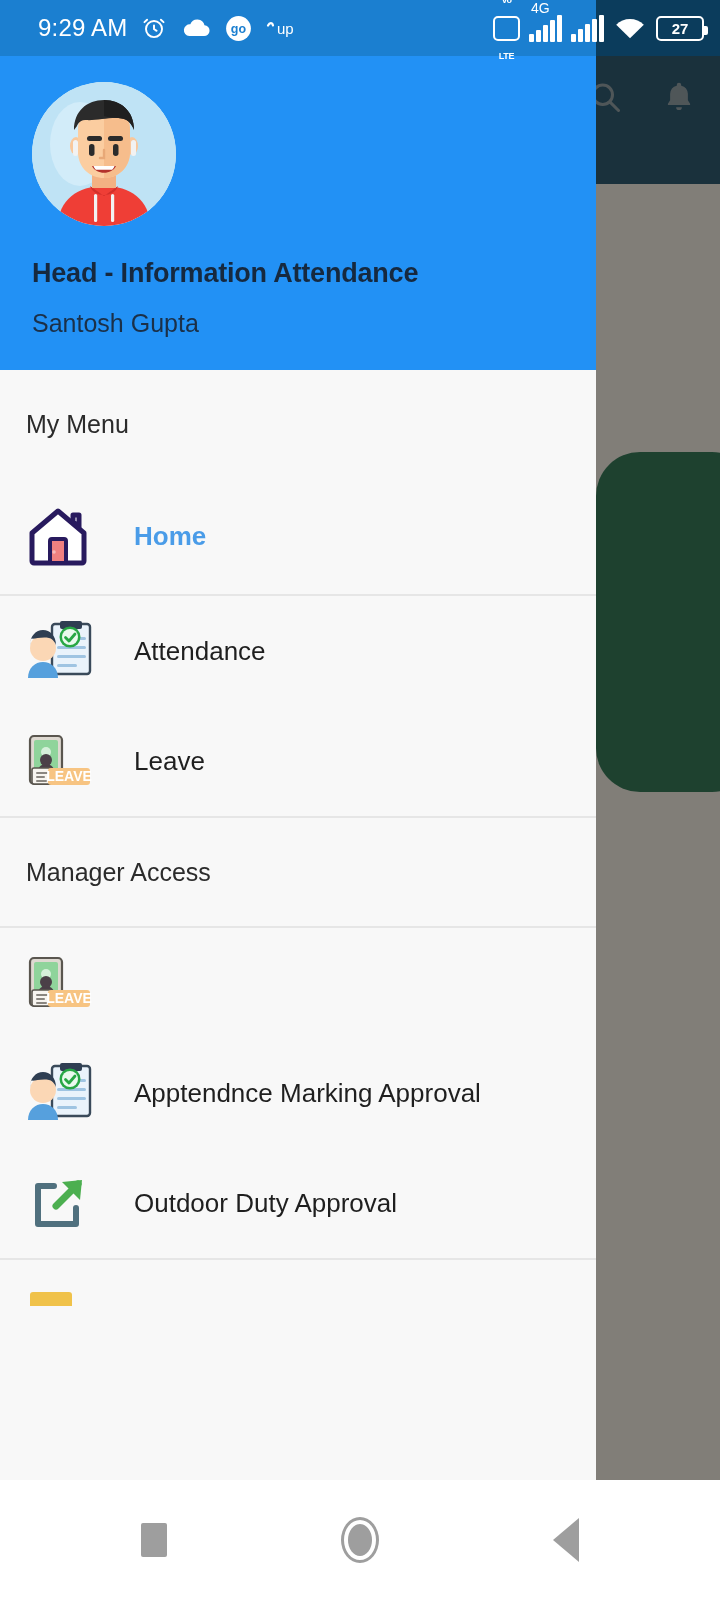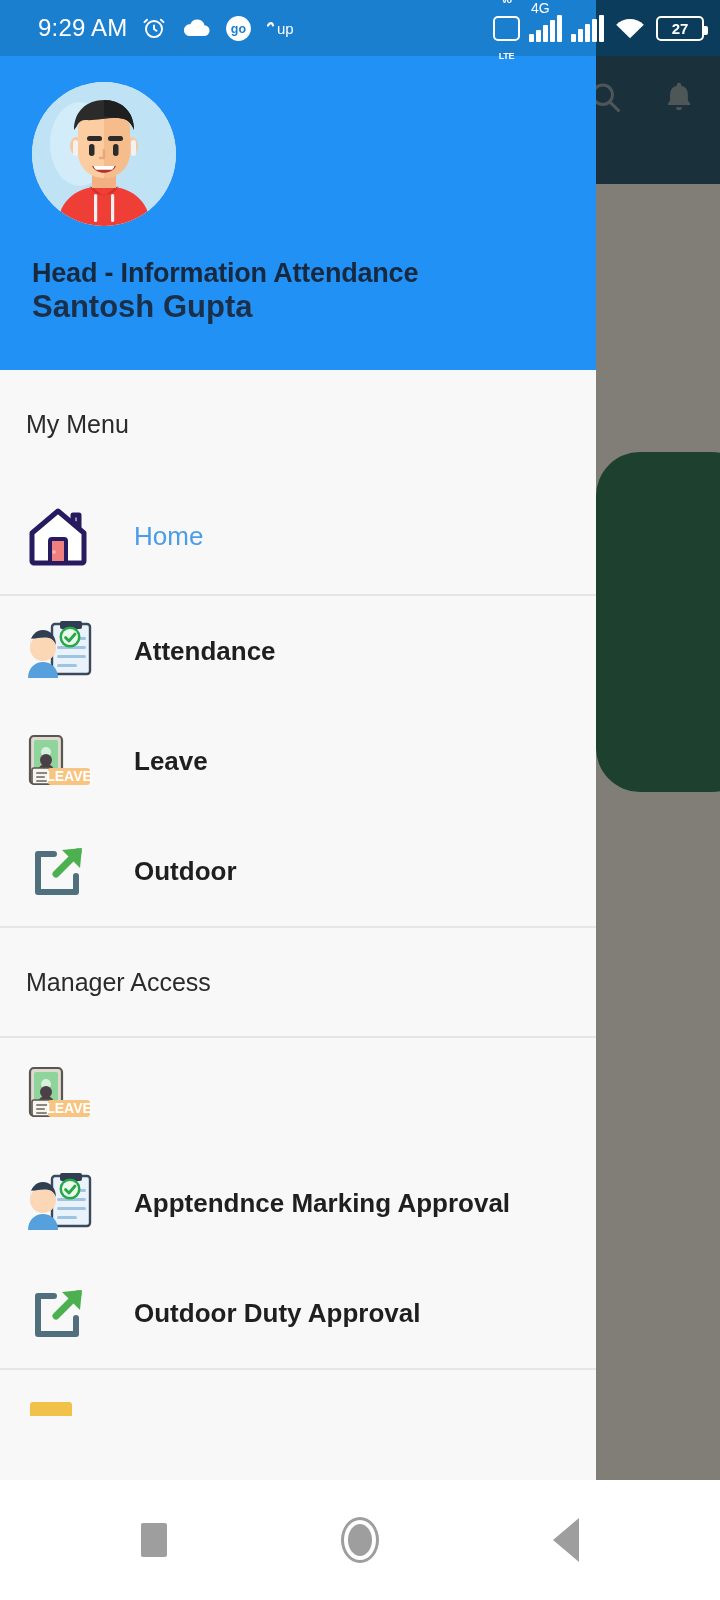--- a/index.html
+++ b/index.html
@@ -178,23 +178,23 @@
   }
   #avatar svg { display: block; }
   #profile-role {
     margin-top: 32px;
     font-size: 27px;
     font-weight: 700;
     color: #16293f;
     letter-spacing: -.2px;
   }
   #profile-name {
-    margin-top: 0;
-    font-size: 31px;
-    font-weight: 700;
+    margin-top: 20px;
+    font-size: 25px;
+    font-weight: 400;
     color: #1b3048;
   }
 
   
   #drawer-list { background: #eab308; }
 
   .section-header {
     height: 108px;
     display: flex;
     align-items: center;
@@ -222,26 +222,26 @@
     height: 72px;
     display: flex;
     align-items: center;
     justify-content: flex-start;
   }
   .menu-icon svg { display: block; }
   .menu-label {
     margin-left: 32px;
     font-size: 26px;
     color: #1f1f1f;
-    font-weight: 700;
+    font-weight: 400;
     white-space: nowrap;
   }
   .menu-item.active .menu-label {
     color: #4a9ce8;
-    font-weight: 400;
+    font-weight: 700;
   }
   .menu-item.first-item { height: 116px; }
 
   .item-clip { height: 46px; overflow: hidden; }
 
   
   #nav-bar {
     position: absolute;
     left: 0; bottom: 0;
     width: 720px; height: 120px;
@@ -478,30 +478,20 @@
               <rect x="10" y="46" width="9" height="2" rx="1"></rect>
               <rect x="10" y="50" width="11" height="2" rx="1"></rect>
             </g>
             <rect x="22" y="38" width="42" height="17" rx="3" fill="#f7c482"></rect>
             <text x="43" y="51" font-family="Liberation Sans, sans-serif" font-size="14" font-weight="700" fill="#ffffff" text-anchor="middle">LEAVE</text>
           </svg>
         </span>
         <span class="menu-label">Leave</span>
       </div>
 
-      <div class="menu-item">
-        <span class="menu-icon">
-          <svg width="68" height="62" viewBox="0 0 68 62">
-            <path d="M12 14h16M12 14v38h38V36" stroke="#50707e" stroke-width="6" fill="none" stroke-linecap="round" stroke-linejoin="round"></path>
-            <path d="M30 34 52 12" stroke="#4caf50" stroke-width="7" stroke-linecap="round"></path>
-            <path d="M56 8 36 10l18 18z" fill="#4caf50"></path>
-          </svg>
-        </span>
-        <span class="menu-label">Outdoor</span>
-      </div>
 
       <div class="divider"></div>
 
       <div class="section-header">Manager Access</div>
 
       <div class="divider"></div>
 
       <div class="menu-item">
         <span class="menu-icon">
           <svg width="68" height="62" viewBox="0 0 68 62">

